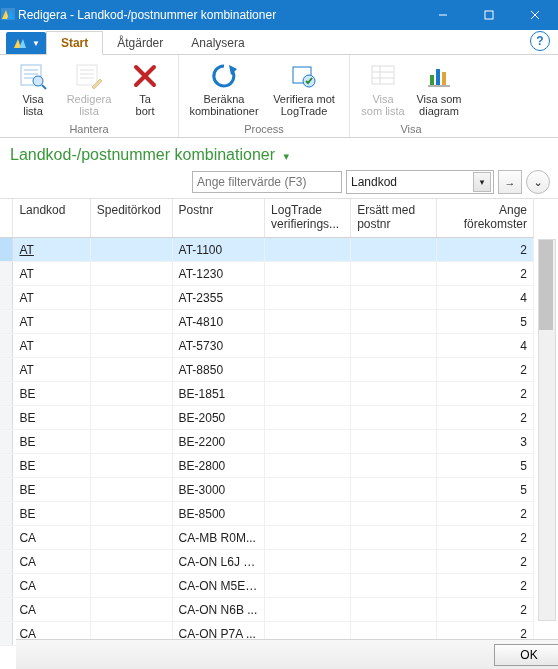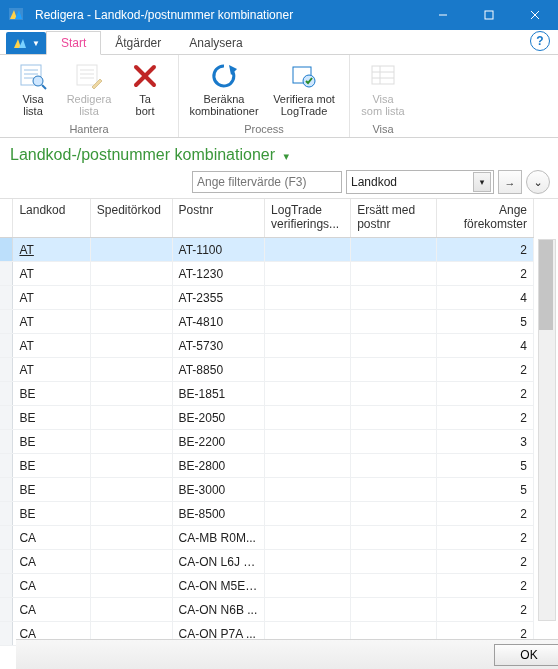--- a/index.html
+++ b/index.html
@@ -16,22 +16,22 @@
     height: 30px;
     background: #1979ca;
     color: #fff;
     display: flex;
     align-items: center;
     justify-content: space-between;
     user-select: none;
   }
   .titlebar .left {
     display: flex; align-items: center;
-    gap: 11px;
-    padding-left: 8px;
+    gap: 2px;
+    padding-left: 0;
   }
   .titlebar .title-text { font-size: 12px; }
   .titlebar .controls { display: flex; }
   .titlebar .ctrl {
     width: 46px; height: 30px;
     display: flex; align-items: center; justify-content: center;
     font-size: 10px;
   }
   
   .ribbon-tabs {
@@ -62,21 +62,22 @@
     padding: 4px 14px 4px 14px;
     color: #444;
     cursor: default;
     font-size: 12px;
   }
   .ribbon-tab.active {
     border: 1px solid #d4d4d4;
     border-bottom: 1px solid #fff;
     background: #fff;
     margin-bottom: -1px;
-    color: #ec4899;
+    color: #a16207;
+    font-weight: bold;
   }
   .ribbon-help {
     width: 18px; height: 18px; border-radius: 50%;
     border: 1px solid #1979ca;
     color: #1979ca;
     display:flex; align-items:center; justify-content:center;
     margin: 0 8px 3px 0;
     font-size: 12px;
     font-weight: bold;
   }
@@ -378,20 +379,32 @@
           <svg width="30" height="30" viewBox="0 0 30 30">
             <rect x="4" y="5" width="22" height="18" fill="#fff" stroke="#bcbcbc"></rect>
             <line x1="4" y1="11" x2="26" y2="11" stroke="#bcbcbc"></line>
               <line x1="4" y1="17" x2="26" y2="17" stroke="#bcbcbc"></line>
             <line x1="12" y1="5" x2="12" y2="23" stroke="#bcbcbc"></line>
           </svg>
         </div>
         <div class="lbl" style="white-space:pre-line">Visa
 som lista</div>
       </div>
+      <div class="ribbon-btn">
+        <div class="icon">
+          <svg width="30" height="30" viewBox="0 0 30 30">
+            <rect x="6" y="14" width="4" height="10" fill="#3a9b3a"></rect>
+            <rect x="12" y="8" width="4" height="16" fill="#1979ca"></rect>
+            <rect x="18" y="11" width="4" height="13" fill="#e0a43a"></rect>
+            <line x1="4" y1="25" x2="26" y2="25" stroke="#666"></line>
+          </svg>
+        </div>
+        <div class="lbl" style="white-space:pre-line">Visa som
+diagram</div>
+      </div>
     </div>
     <div class="group-label">Visa</div>
   </div>
 </div>
 
 <div class="page-heading-row">
   <span class="page-heading">
     <span>Landkod-/postnummer kombinationer</span>
     <span class="caret"> ▾</span>
   </span>

